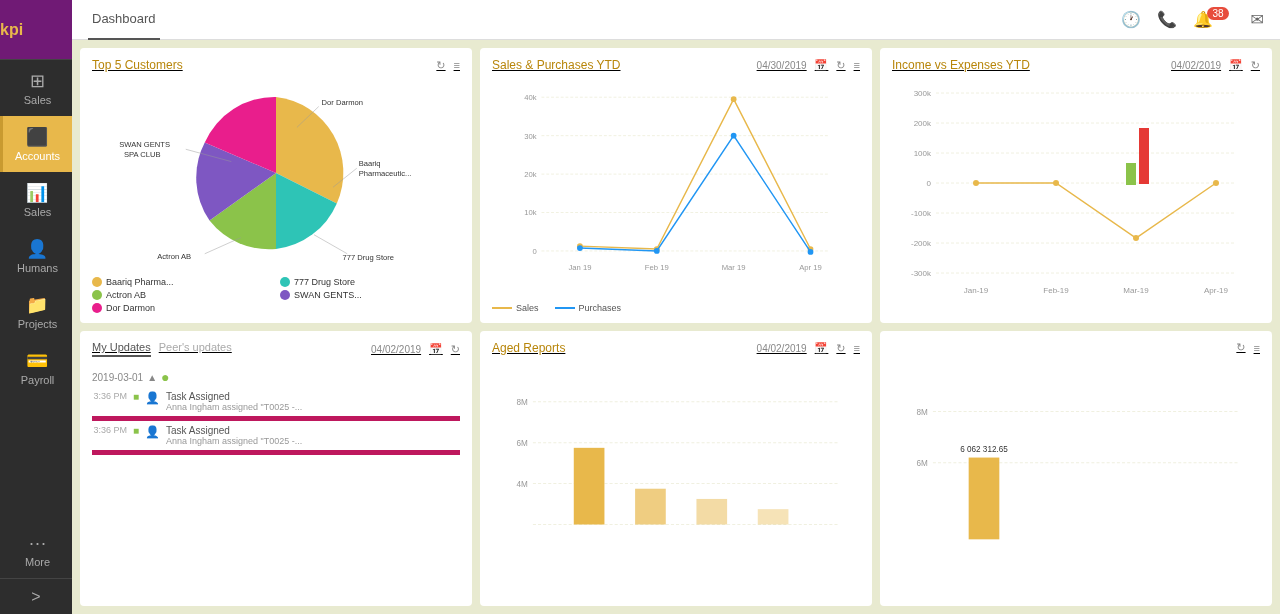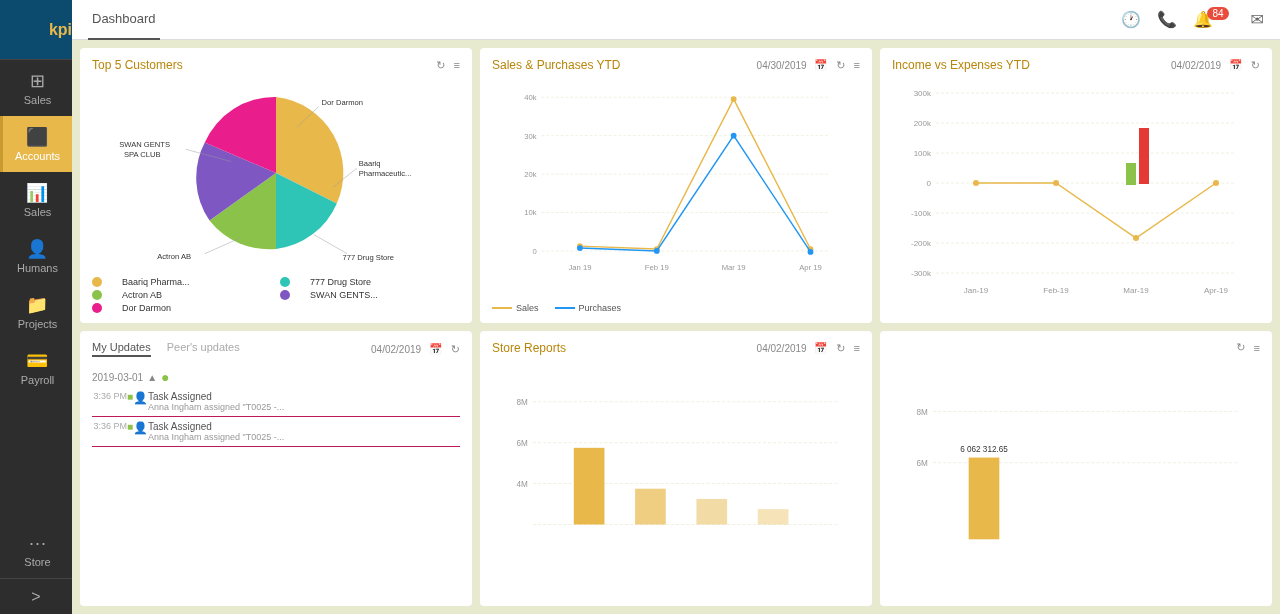--- a/index.html
+++ b/index.html
@@ -12,22 +12,22 @@
       display: flex;
       flex-direction: column;
       align-items: center;
       padding: 0;
       flex-shrink: 0;
       height: 614px;
     }
     .sidebar-logo {
       width: 72px;
       height: 60px;
-      background: #0c4a6e;
-      display: flex; align-items: center; justify-content: flex-end;
+      background: #701a75;
+      display: flex; align-items: center; justify-content: flex-start;
       color: #e8b84b;
       font-weight: bold;
       font-size: 16px;
       border-bottom: 1px solid #444;
     }
     .sidebar-item {
       width: 100%;
       display: flex;
       flex-direction: column;
       align-items: center;
@@ -101,20 +101,21 @@
       flex-direction: column;
       overflow: hidden;
       position: relative;
     }
     .card-header {
       display: flex;
       justify-content: space-between;
       align-items: center;
       margin-bottom: 6px;
       flex-shrink: 0;
+      text-decoration: underline;
     }
     .card-title {
       font-size: 12px;
       color: #b8860b;
       font-weight: 500;
     }
     .card-header-right {
       display: flex;
       align-items: center;
       gap: 8px;
@@ -122,36 +123,36 @@
       color: #888;
     }
     .card-body { flex: 1; display: flex; flex-direction: column; overflow: hidden; }
     .legend {
       display: grid;
       grid-template-columns: 1fr 1fr;
       gap: 3px 8px;
       font-size: 9.5px;
       color: #333;
     }
-    .legend-item { display: flex; align-items: flex-end; gap: 20px; }
+    .legend-item { display: flex; align-items: flex-end; gap: 4px; }
     .legend-dot { width: 10px; height: 10px; border-radius: 50%; flex-shrink: 0; }
 
     
     .chart-area { flex: 1; position: relative; min-height: 0; }
     svg.line-chart { width: 100%; height: 100%; }
     .chart-legend { display: flex; gap: 16px; font-size: 9px; color: #555; margin-top: 4px; }
     .chart-legend-item { display: flex; align-items: center; gap: 4px; }
     .chart-legend-line { width: 20px; height: 2px; }
 
     
-    .updates-tabs { display: flex; gap: 16px; font-size: 11px; }
+    .updates-tabs { display: flex; gap: 8px; font-size: 11px; }
     .updates-tab { color: #aaa; cursor: pointer; padding-bottom: 2px; }
     .updates-tab.active { color: #555; border-bottom: 2px solid #555; }
     .update-date { font-size: 10px; color: #888; margin: 6px 0 2px; display: flex; align-items: center; gap: 4px; }
-    .update-item { display: flex; gap: 0; padding: 4px 0; font-size: 10px; color: #555; border-bottom: 1px solid #be185d; }
+    .update-item { display: flex; gap: 6px; padding: 4px 0; font-size: 10px; color: #555; border-bottom: 5px solid #be185d; }
     .update-time { color: #aaa; font-size: 9px; min-width: 35px; text-align: right; }
     .update-icon { color: #e8b84b; font-size: 12px; }
 
     
     .bar-chart-area { flex: 1; position: relative; }
     svg.bar-chart { width: 100%; height: 100%; }
 
     
     .tooltip-box {
       position: absolute;
@@ -213,39 +214,39 @@
     <span>Projects</span>
   </div>
 
   <div class="sidebar-item">
     <span class="icon">💳</span>
     <span>Payroll</span>
   </div>
 
   <div class="sidebar-item sidebar-more">
     <span class="icon">···</span>
-    <span>Store</span>
+    <span>More</span>
   </div>
 
   <div class="sidebar-expand">
     <span>&gt;</span>
   </div>
 </nav>
 
 <div class="main-content">
 
   <div class="topbar">
     <div class="tab-label">
       <span>Dashboard</span>
     </div>
     <div class="topbar-icons">
       <span style="font-size:16px; cursor:pointer;">🕐</span>
       <span style="font-size:16px; cursor:pointer;">📞</span>
       <span style="font-size:16px; cursor:pointer; position:relative;">
-        🔔<span class="notif-badge">84</span>
+        🔔<span class="notif-badge">38</span>
       </span>
       <span style="font-size:16px; cursor:pointer;">✉</span>
     </div>
   </div>
 
   <div class="dashboard">
 
     <div class="card">
       <div class="card-header">
         <span class="card-title">Top 5 Customers</span>
@@ -454,21 +455,21 @@
           <div>
             <div style="font-weight:500; font-size:10px;">Task Assigned</div>
             <div style="font-size:9px; color:#999;">Anna Ingham assigned "T0025 -...</div>
           </div>
         </div>
       </div>
     </div>
 
     <div class="card">
       <div class="card-header">
-        <span class="card-title">Store Reports</span>
+        <span class="card-title">Aged Reports</span>
         <div class="card-header-right">
           <span style="font-size:10px;">04/02/2019</span>
           <span style="cursor:pointer;">📅</span>
           <span style="cursor:pointer;">↻</span>
           <span style="cursor:pointer;">≡</span>
         </div>
       </div>
       <div class="card-body bar-chart-area">
         <svg class="bar-chart" viewBox="0 0 360 180">
 

